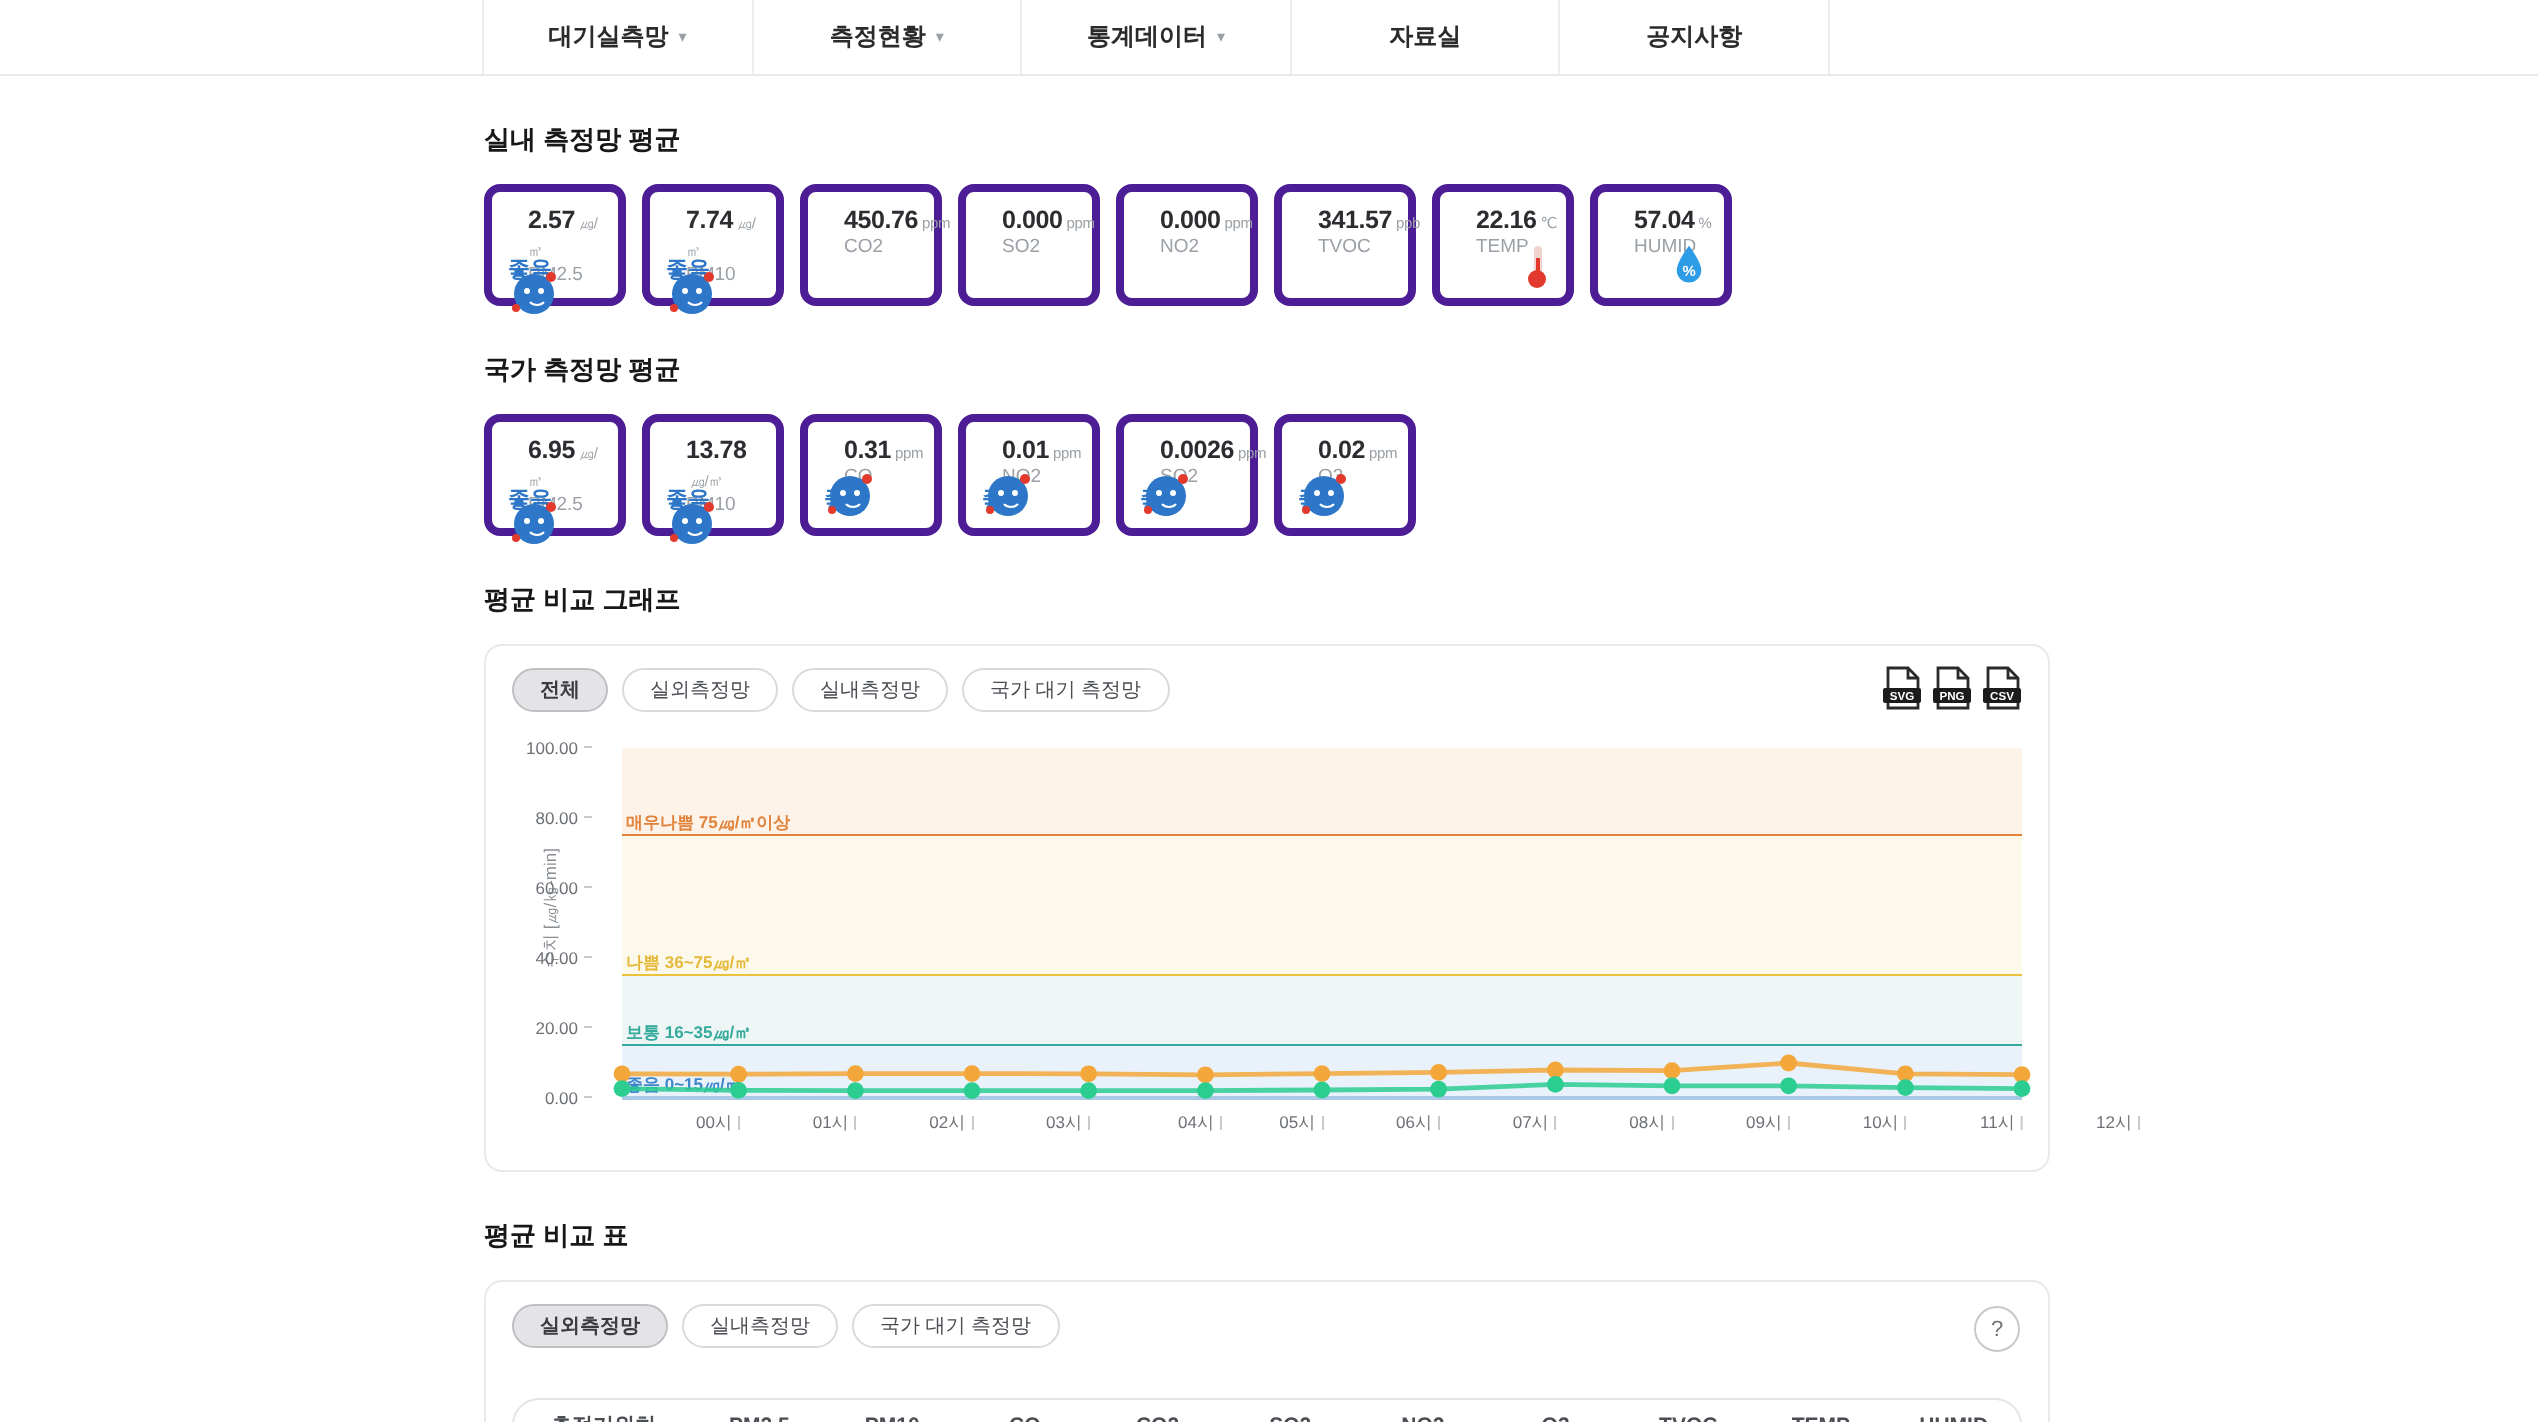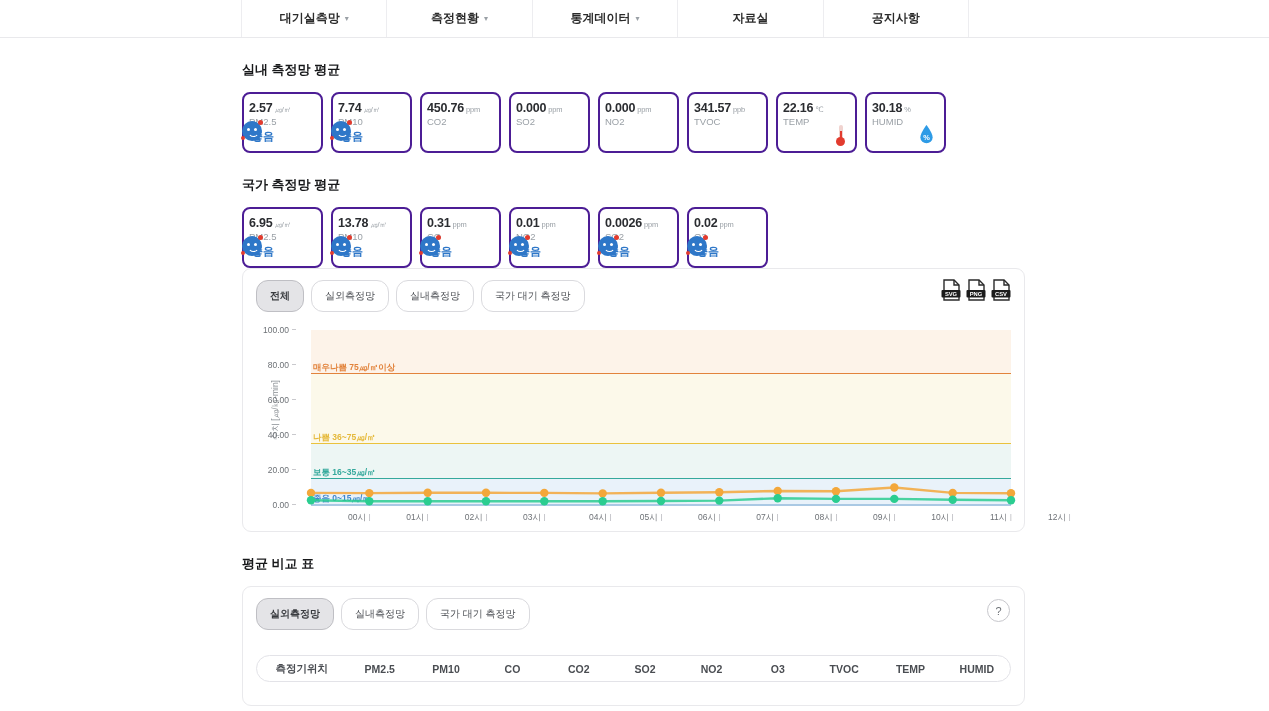--- a/index.html
+++ b/index.html
@@ -1,34 +1,34 @@
 <!DOCTYPE html>
 <html><head>
 <meta charset="utf-8">
 <style>
   * { box-sizing: border-box; margin: 0; padding: 0; }
   html,body { width:1269px; height:711px; overflow:hidden; background:#fff;
     font-family:"Liberation Sans","DejaVu Sans",sans-serif; color:#222; }
 
   
   .topnav { width:100%; border-bottom:1px solid #e9e9ec; background:#fff; }
-  .topnav-inner { width:728px; margin-left:241px; display:flex; height:37px; }
+  .topnav-inner { width:674px; margin-left:241px; display:flex; height:37px; }
   .nav-cell { flex:1; display:flex; align-items:center; justify-content:center;
     border-left:1px solid #ededf0; font-size:12px; font-weight:600; color:#2b2b2b; cursor:pointer; }
   .nav-cell:last-child { border-right:1px solid #ededf0; }
   .caret { font-size:8px; color:#9aa0a6; margin-left:5px; }
 
   
   .content { width:783px; margin-left:242px; }
   .section-title { font-size:13px; font-weight:bold; color:#17181a; margin-top:23px; margin-bottom:13px; }
 
   
   .cards-row { display:flex; gap:8px; }
-  .metric-card { width:81px; height:61px; background:#fff; border:2px solid #4c1d95;
-    border-radius:8px; padding:7px 8px 6px 5px; position:relative; flex:none; }
+  .metric-card { width:71px; height:61px; background:#fff; border:4px solid #4c1d95;
+    border-radius:8px; padding:7px 8px 6px 18px; position:relative; flex:none; }
   .mc-value { font-size:12.5px; font-weight:bold; color:#2b2d31; letter-spacing:-0.2px; }
   .mc-unit { font-size:7.5px; color:#9aa0a6; font-weight:normal; margin-left:2px; }
   .mc-name { font-size:9.5px; color:#9aa0a6; margin-top:1px; }
   .mc-status { position:absolute; left:8px; bottom:7px; font-size:11px; font-weight:bold; color:#2e77c8; }
   .mc-icon { position:absolute; right:7px; bottom:6px; width:21px; height:21px; }
 
   
   .face { width:20px; height:20px; border-radius:50%; background:#2e77c8; position:relative; }
   .face::before { content:""; position:absolute; left:5px; top:7px; width:3px; height:3px;
     border-radius:50%; background:#fff; box-shadow:7px 0 0 #fff; }
@@ -44,21 +44,21 @@
     border-radius:2px 2px 0 0; }
   .thermo .core { position:absolute; left:3.5px; top:6px; width:2px; height:10px; background:#e23b2e; }
   .thermo .bulb { position:absolute; left:0; bottom:0; width:9px; height:9px; border-radius:50%; background:#e23b2e; }
 
   
   .panel { background:#fff; border:1px solid #e9e9ec; border-radius:9px; padding:11px 13px; position:relative; }
   .chart-panel { height:264px; }
   .table-panel { height:120px; }
 
   .tabs-row { display:flex; gap:7px; align-items:center; }
-  .tab-pill { height:32px; padding:0 13px; display:flex; align-items:center; border-radius:12px;
+  .tab-pill { height:22px; padding:0 13px; display:flex; align-items:center; border-radius:12px;
     border:1px solid #dadade; background:#fff; font-size:10px; color:#4a4d52; cursor:pointer; white-space:nowrap; }
   .tab-pill.selected { background:#e4e4e7; border-color:#bfbfc4; font-weight:bold; color:#3a3c40; }
 
   .exports { position:absolute; right:13px; top:10px; display:flex; gap:5px; }
   .file-icon { width:20px; height:22px; cursor:pointer; }
 
   
   .chart-wrap { position:relative; height:212px; margin-top:13px; }
   .y-axis-title { position:absolute; left:6px; top:38px; font-size:8.5px; color:#8a8f94;
     transform:rotate(-90deg); transform-origin:left top; white-space:nowrap; writing-mode:horizontal-tb;
@@ -161,21 +161,21 @@
       <div class="mc-value"><span>22.16</span><span class="mc-unit">℃</span></div>
       <div class="mc-name">TEMP</div>
       <div class="thermo">
           <span class="stem"></span>
           <span class="core"></span>
           <span class="bulb"></span>
         </div>
     </div>
 
     <div class="metric-card">
-      <div class="mc-value"><span>30.18</span><span class="mc-unit">%</span></div>
+      <div class="mc-value"><span>57.04</span><span class="mc-unit">%</span></div>
       <div class="mc-name">HUMID</div>
       <svg class="mc-icon" viewBox="0 0 20 24">
         <path d="M10 1 C10 1 3 10 3 15 a7 7 0 0 0 14 0 C17 10 10 1 10 1Z" fill="#2e9be6"></path>
         <text x="10" y="18.5" text-anchor="middle" font-size="8.5" font-weight="bold" fill="#ffffff">%</text>
       </svg>
     </div>
   </div>
 
   <h2 class="section-title">국가 측정망 평균</h2>
   <div class="cards-row">
@@ -234,20 +234,21 @@
       <div class="mc-value"><span>0.02</span><span class="mc-unit">ppm</span></div>
       <div class="mc-name">O3</div>
       <div class="mc-status">좋음</div>
       <div class="mc-icon face">
           <span class="dot-tr"></span>
           <span class="dot-bl"></span>
         </div>
     </div>
   </div>
 
+  <h2 class="section-title">평균 비교 그래프</h2>
   <div class="panel chart-panel">
     <div class="tabs-row">
       <div class="tab-pill selected">전체</div>
       <div class="tab-pill">실외측정망</div>
       <div class="tab-pill">실내측정망</div>
       <div class="tab-pill">국가 대기 측정망</div>
     </div>
 
     <div class="exports">
 

